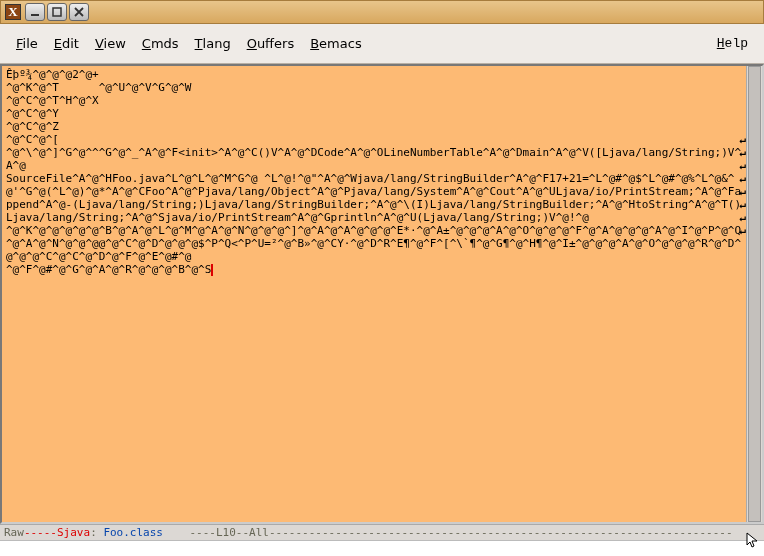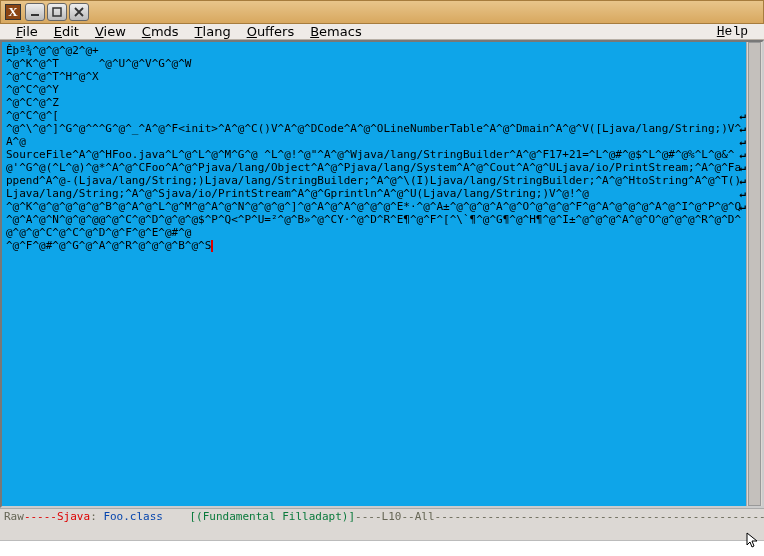--- a/index.html
+++ b/index.html
@@ -46,40 +46,40 @@
     align-items: center;
     justify-content: center;
     font-size: 11px;
     font-weight: bold;
     color: #333;
     cursor: pointer;
   }
   .title-btn svg { width: 10px; height: 10px; }
   
   .menu-bar {
-    height: 16px;
+    height: 40px;
     background: #efebe7;
     border-bottom: 1px solid #b8b0a6;
     display: flex;
     align-items: center;
     padding: 0 8px;
     font-size: 13px;
   }
   .menu-item {
     padding: 3px 8px;
     cursor: pointer;
     color: #000;
   }
   .menu-item .ul { text-decoration: underline; }
   .menu-help { margin-left: auto; font-family: Liberation Mono, monospace; }
   
   .content-area {
     flex: 1;
     display: flex;
-    background: #0ea5e9;
+    background: #fdba74;
     border: 2px inset #ccc;
     position: relative;
   }
   .text-buffer {
     flex: 1;
     font-family: "DejaVu Sans Mono", "Courier New", monospace;
     font-size: 11px;
     line-height: 13px;
     color: #000;
     white-space: pre-wrap;
@@ -114,21 +114,21 @@
     position: absolute;
     top: 0;
     left: 1px;
     right: 1px;
     height: 100%;
     background: #c4c0bc;
     border: 1px solid #999;
   }
   
   .mode-line {
-    height: 32px;
+    height: 16px;
     background: #dcd8d4;
     border-top: 1px solid #aaa;
     font-family: "DejaVu Sans Mono", monospace;
     font-size: 11px;
     line-height: 16px;
     padding: 0 4px;
     color: #665;
     display: flex;
     white-space: pre;
     overflow: hidden;
@@ -199,21 +199,21 @@
 SourceFile^A^@^HFoo.java^L^@^L^@^M^G^@ ^L^@!^@"^A^@^Wjava/lang/StringBuilder^A^@^F17+21=^L^@#^@$^L^@#^@%^L^@&amp;^@'^G^@(^L^@)^@*^A^@^CFoo^A^@^Pjava/lang/Object^A^@^Pjava/lang/System^A^@^Cout^A^@^ULjava/io/PrintStream;^A^@^Fappend^A^@-(Ljava/lang/String;)Ljava/lang/StringBuilder;^A^@^\(I)Ljava/lang/StringBuilder;^A^@^HtoString^A^@^T()Ljava/lang/String;^A^@^Sjava/io/PrintStream^A^@^Gprintln^A^@^U(Ljava/lang/String;)V^@!^@
 ^@^K^@^@^@^@^@^B^@^A^@^L^@^M^@^A^@^N^@^@^@^]^@^A^@^A^@^@^@^E*·^@^A±^@^@^@^A^@^O^@^@^@^F^@^A^@^@^@^A^@^I^@^P^@^Q^@^A^@^N^@^@^@@^@^C^@^D^@^@^@$^P^Q&lt;^P^U=²^@^B»^@^CY·^@^D^R^E¶^@^F^[^\`¶^@^G¶^@^H¶^@^I±^@^@^@^A^@^O^@^@^@^R^@^D^@^@^@^C^@^C^@^D^@^F^@^E^@#^@
 ^@^F^@#^@^G^@^A^@^R^@^@^@^B^@^S<span class="cursor"></span>
 <div class="line-wrap-mark" style="top: 67px;">↵</div><div class="line-wrap-mark" style="top: 80px;">↵</div><div class="line-wrap-mark" style="top: 93px;">↵</div><div class="line-wrap-mark" style="top: 106px;">↵</div><div class="line-wrap-mark" style="top: 119px;">↵</div><div class="line-wrap-mark" style="top: 132px;">↵</div><div class="line-wrap-mark" style="top: 145px;">↵</div><div class="line-wrap-mark" style="top: 158px;">↵</div></div>
     <div class="scrollbar">
       <div class="scroll-thumb"></div>
     </div>
   </div>
 
   <div class="mode-line">
-    <span>Raw</span><span class="mode-xemacs">-----</span><span class="mode-xemacs">Sjava</span><span>: </span><span class="mode-file">Foo.class</span><span>    </span><span class="mode-modes">[(Fundamental Filladapt)]</span><span>----L10--All----------------------------------------------------------------------</span>
+    <span>Raw</span><span class="mode-xemacs">-----</span><span class="mode-xemacs">Sjava</span><span>: </span><span class="mode-file">Foo.class</span><span>    </span><span>----L10--All----------------------------------------------------------------------</span>
   </div>
 
   <div class="minibuffer"></div>
 
   <div class="mouse-cursor">
     <svg viewBox="0 0 14 18">
         <path d="M1 1 L1 13 L4 10 L6 15 L8 14 L6 9 L11 9 Z" fill="#fff" stroke="#000" stroke-width="1"></path>
       </svg>
   </div>
 </div>

